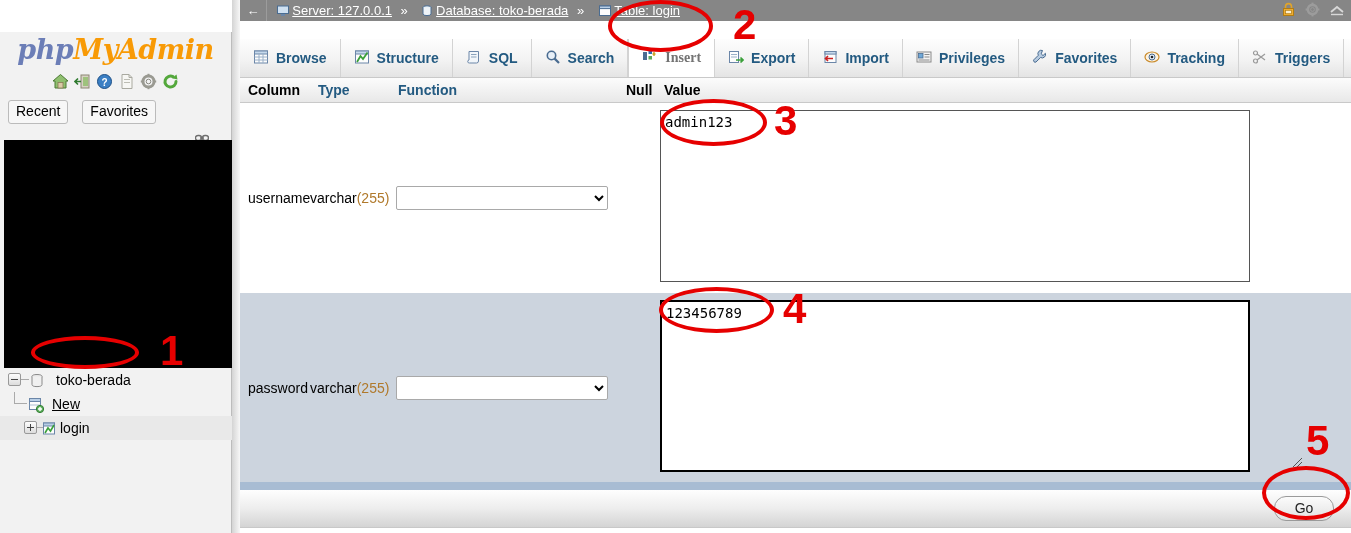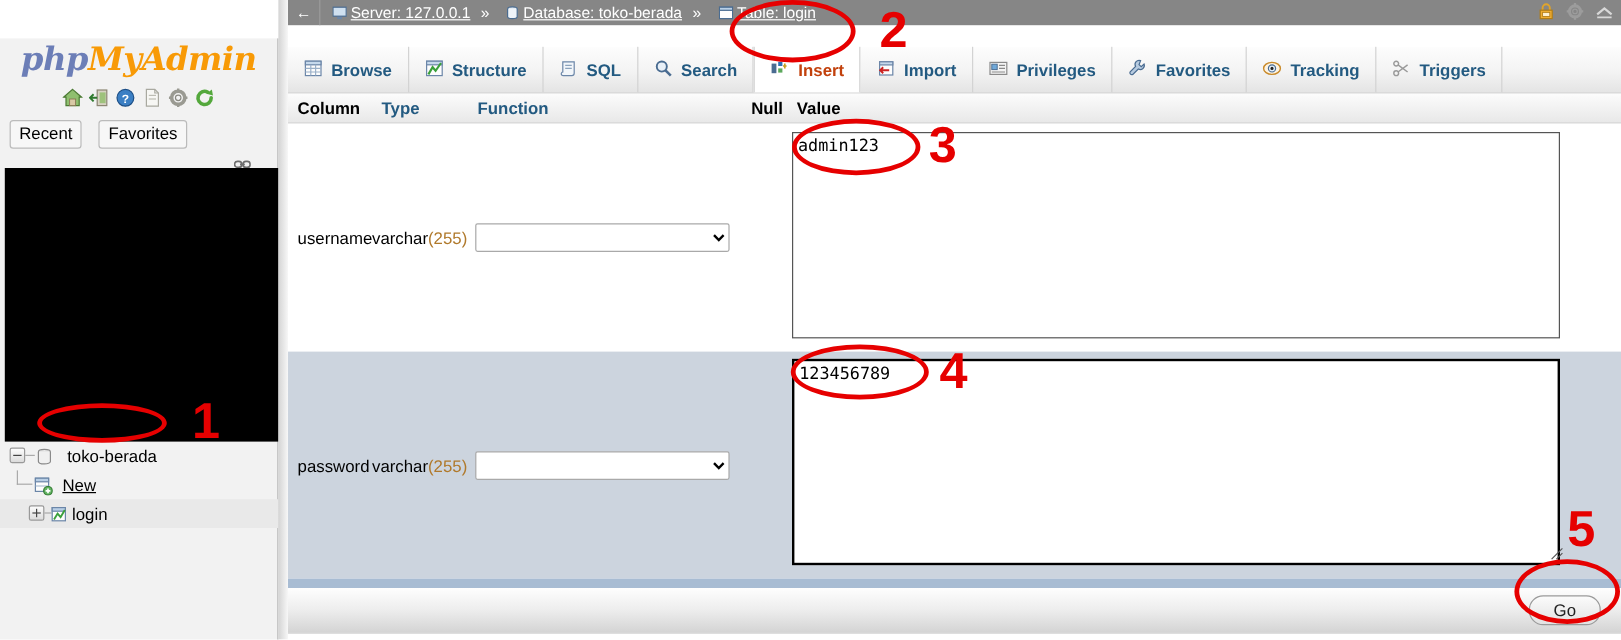--- a/index.html
+++ b/index.html
@@ -111,21 +111,22 @@
   .tab {
     display: flex; align-items: center; gap: 7px;
     padding: 0 13px;
     border-right: 1px solid #d3d3d3;
     font-size: 14px; font-weight: bold; color: #235a81;
     white-space: nowrap;
   }
   .tab.active {
     background: #fff;
     border-left: 1px solid #d3d3d3;
-    color: #c2410c;
+    color: #737373;
+    font-family: Liberation Serif, serif;
   }
   .tab .tabtxt { position: relative; top: 0px; }
 
   
   #colhead {
     display: flex; height: 25px; align-items: center;
     background: linear-gradient(to bottom,#fcfcfc,#e8e8e8);
     border-bottom: 1px solid #c9c9c9;
     font-size: 14px; font-weight: bold;
   }
@@ -146,21 +147,21 @@
   .cell-func { width: 228px; }
   select.func {
     width: 212px; height: 24px;
     font-size: 13px;
     border: 1px solid #a9a9a9; border-radius: 2px;
     background: #fff;
   }
   .cell-null { width: 36px; }
   .cell-value { flex: 1; }
   textarea.val {
-    width: 640px; height: 172px;
+    width: 590px; height: 172px;
     font-family: "DejaVu Sans Mono", monospace;
     font-size: 14px; color: #000;
     padding: 3px 4px;
     border: 1px solid #555; background: #fff;
     resize: none; outline: none; overflow: hidden;
     line-height: 17px;
   }
   .datarow.r2 textarea.val { border: 2px solid #000; height: 172px; }
   .resize-grip { position: absolute; right: 48px; bottom: 10px; }
 
@@ -427,20 +428,31 @@
           <svg width="16" height="16" viewBox="0 0 16 16">
             <rect x="1" y="4" width="4" height="8" fill="#4a6c91"></rect>
             <rect x="6.5" y="2.5" width="3.5" height="3.5" fill="#2e6fb5"></rect>
             <rect x="6.5" y="8" width="3.5" height="3.5" fill="#5ca85c"></rect>
             <path d="M12 4 V8 M10.5 6 H13.5" stroke="#c8a020" stroke-width="1.4"></path>
           </svg>
         </span>
         <span class="tabtxt">Insert</span>
       </div>
 
+      <div class="tab">
+        <span>
+          <svg width="16" height="16" viewBox="0 0 16 16">
+            <rect x="1.5" y="2.5" width="9" height="11" fill="#fdfdfd" stroke="#6b86a8" stroke-width="1"></rect>
+            <line x1="3" y1="5.5" x2="9" y2="5.5" stroke="#9ab0c8"></line>
+            <line x1="3" y1="8" x2="9" y2="8" stroke="#9ab0c8"></line>
+            <path d="M8 11 H14.5 M12.5 8.5 L15 11 L12.5 13.5" fill="none" stroke="#3aa03a" stroke-width="1.6"></path>
+          </svg>
+        </span>
+        <span class="tabtxt">Export</span>
+      </div>
 
       <div class="tab">
         <span>
           <svg width="16" height="16" viewBox="0 0 16 16">
             <rect x="3" y="2.5" width="11" height="11" fill="#fdfdfd" stroke="#6b86a8" stroke-width="1"></rect>
             <rect x="3" y="2.5" width="11" height="2.6" fill="#c6d9ec" stroke="#6b86a8" stroke-width="1"></rect>
             <path d="M11 9.5 H4 M6 7 L3.5 9.5 L6 12" fill="none" stroke="#cc2222" stroke-width="1.6"></path>
           </svg>
         </span>
         <span class="tabtxt">Import</span>

